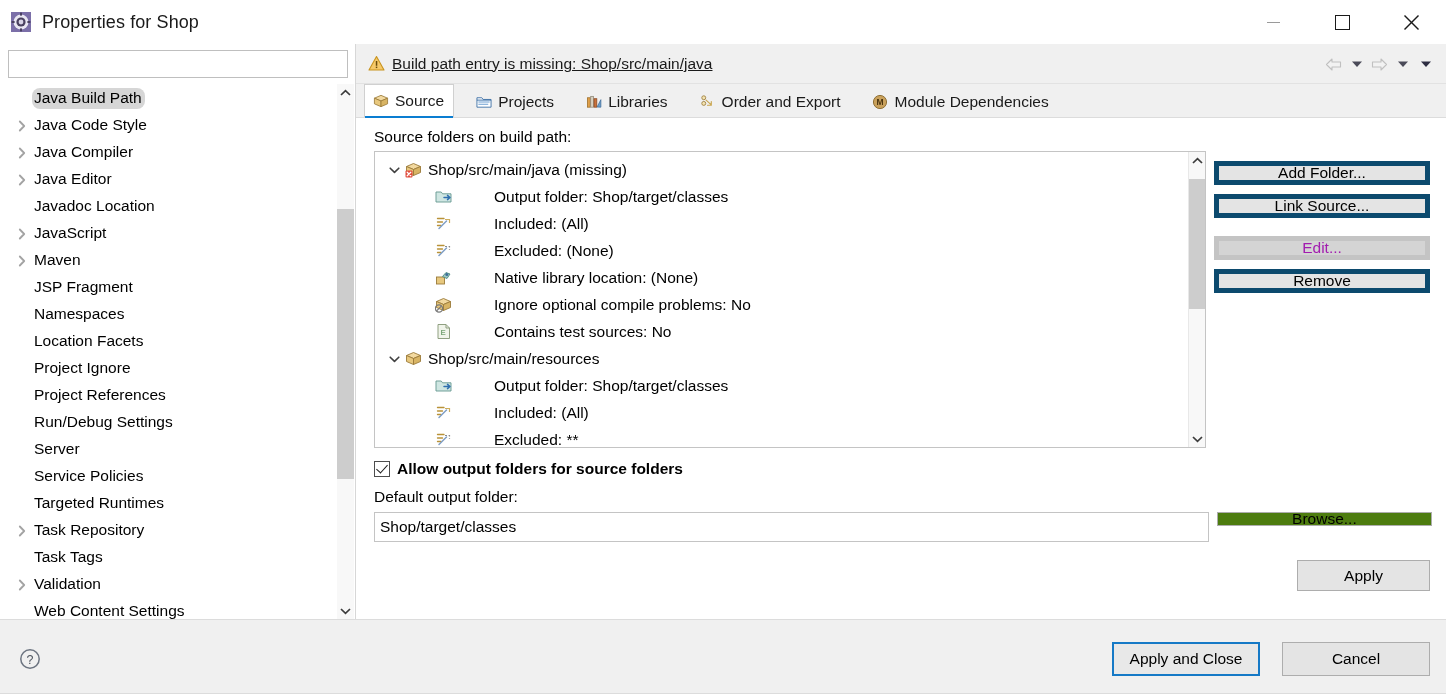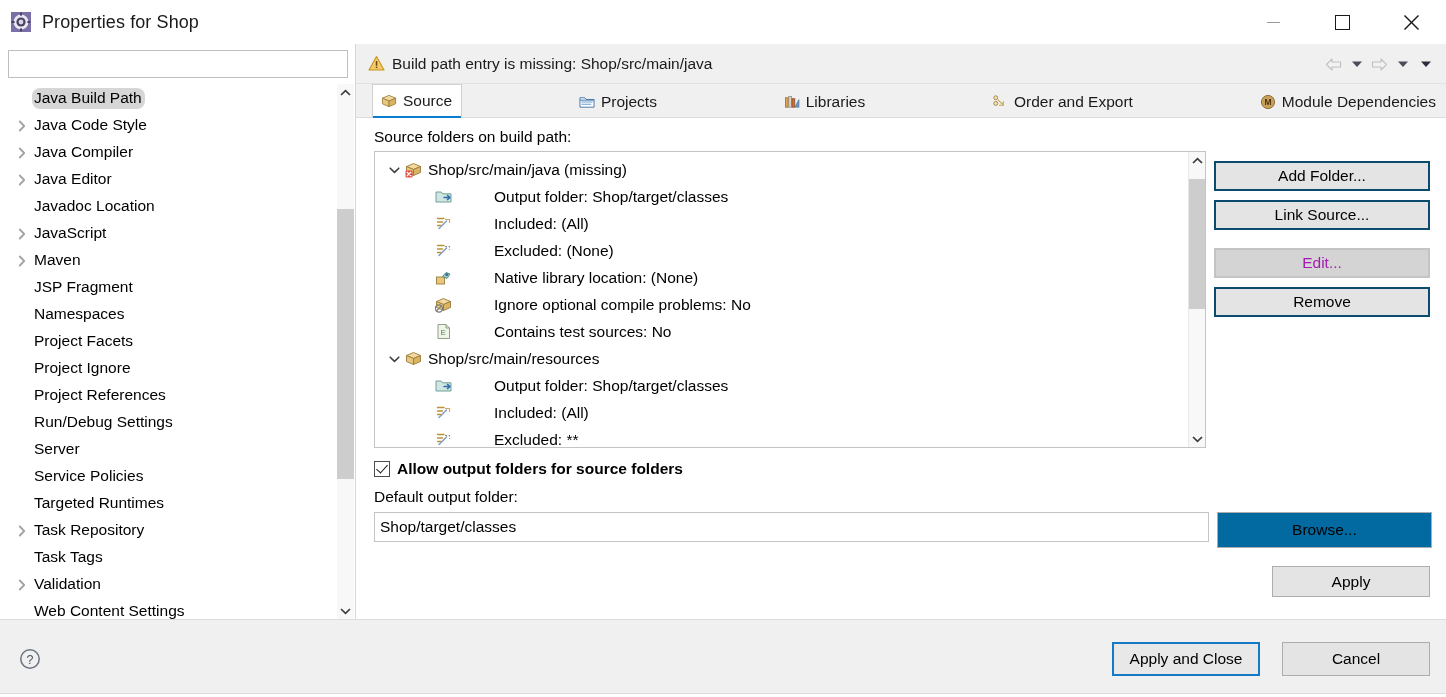--- a/index.html
+++ b/index.html
@@ -140,53 +140,52 @@
   }
   #msg-bar {
     height: 40px; flex: 0 0 40px;
     background: #f0f0f0;
     display: flex; align-items: center;
     padding-left: 12px;
     position: relative;
     border-bottom: 1px solid #e2e2e2;
   }
   #warn-icon { width: 17px; height: 17px; flex: 0 0 17px; margin-right: 7px; }
-  #msg-text { font-size: 15.5px; color: #1a1a1a; white-space: nowrap; }
+  #msg-text { font-size: 15.5px; color: #1a1a1a; white-space: nowrap; text-decoration: underline; }
   #nav-btns {
     position: absolute; right: 10px; top: 0; height: 40px;
     display: flex; align-items: center; gap: 2px;
   }
   .nav-btn {
     width: 21px; height: 22px;
     display: flex; align-items: center; justify-content: center;
     cursor: default;
   }
 
   #tabstrip {
     height: 34px; flex: 0 0 34px;
     background: #f0f0f0;
     display: flex; align-items: flex-end;
-    padding-left: 16px;
+    padding-left: 8px;
     border-bottom: 1px solid #dcdcdc;
-    justify-content: space-between;
   }
   .tab {
     height: 31px;
     display: flex; align-items: center;
     padding: 0 9px 0 8px;
     font-size: 15.5px;
     color: #1a1a1a;
     background: #f0f0f0;
     border: 1px solid transparent;
     border-bottom: none;
     cursor: default;
     white-space: nowrap;
     position: relative;
   }
-  .tab + .tab { margin-left: 1px; }
+  .tab + .tab { margin-left: 13px; }
   .tab.active {
     background: #ffffff;
     border-color: #d0d0d0;
     height: 33px;
   }
   .tab.active::after {
     content:""; position: absolute; left: 0; right: 0; bottom: -1px;
     height: 2px; background: #0a7dd1;
   }
   .tab-icon { width: 16px; height: 16px; flex: 0 0 16px; margin-right: 6px; }
@@ -243,23 +242,23 @@
     border-left: 1px solid #e8e8e8;
   }
 
   #side-buttons {
     margin-left: 8px;
     display: flex; flex-direction: column;
     padding-top: 10px;
     flex: 0 0 auto;
   }
   .sbtn {
-    width: 216px; height: 30px;
+    width: 216px; height: 24px;
     background: #e4e4e4;
-    border: 2px solid #0c4a6e;
+    border: 5px solid #0c4a6e;
     font-family: "Liberation Sans", sans-serif;
     font-size: 15.5px;
     color: #000;
     cursor: default;
     margin-bottom: 9px;
     display:flex; align-items:center; justify-content:center;
   }
   .sbtn.disabled { background: #d4d4d4; color: #a21caf; border-color: #c4c4c4; }
   .sbtn.gap-top { margin-top: 9px; }
 
@@ -291,37 +290,37 @@
   #out-input {
     width: 838px; height: 30px;
     border: 1px solid #c4c4c4;
     background: #ffffff;
     font-family: "Liberation Sans", sans-serif;
     font-size: 15.5px;
     padding: 0 5px;
     outline: none; color: #000;
   }
   #browse-btn {
-    width: 216px; height: 36px;
+    width: 216px; height: 14px;
     margin-left: 8px;
-    background: #0369a1;
+    background: #4d7c0f;
     border: 1px solid #adadad;
     font-family: "Liberation Sans", sans-serif;
     font-size: 15.5px;
     cursor: default;
     display:flex; align-items:center; justify-content:center;
   }
 
   #apply-row {
     margin-top: 18px;
     display: flex; justify-content: flex-end;
     padding-right: 2px;
   }
   #apply-btn {
-    width: 158px; height: 31px;
+    width: 133px; height: 31px;
     background: #e4e4e4;
     border: 1px solid #adadad;
     font-family: "Liberation Sans", sans-serif;
     font-size: 15.5px;
     cursor: default;
     display:flex; align-items:center; justify-content:center;
   }
 
   
   #footer {
@@ -459,21 +458,21 @@
             <div class="tree-row">
               <span class="tree-arrow"></span>
               <span class="tree-label">JSP Fragment</span>
             </div>
             <div class="tree-row">
               <span class="tree-arrow"></span>
               <span class="tree-label">Namespaces</span>
             </div>
             <div class="tree-row">
               <span class="tree-arrow"></span>
-              <span class="tree-label">Project Facets</span>
+              <span class="tree-label">Location Facets</span>
             </div>
             <div class="tree-row">
               <span class="tree-arrow"></span>
               <span class="tree-label">Project Ignore</span>
             </div>
             <div class="tree-row">
               <span class="tree-arrow"></span>
               <span class="tree-label">Project References</span>
             </div>
             <div class="tree-row">

